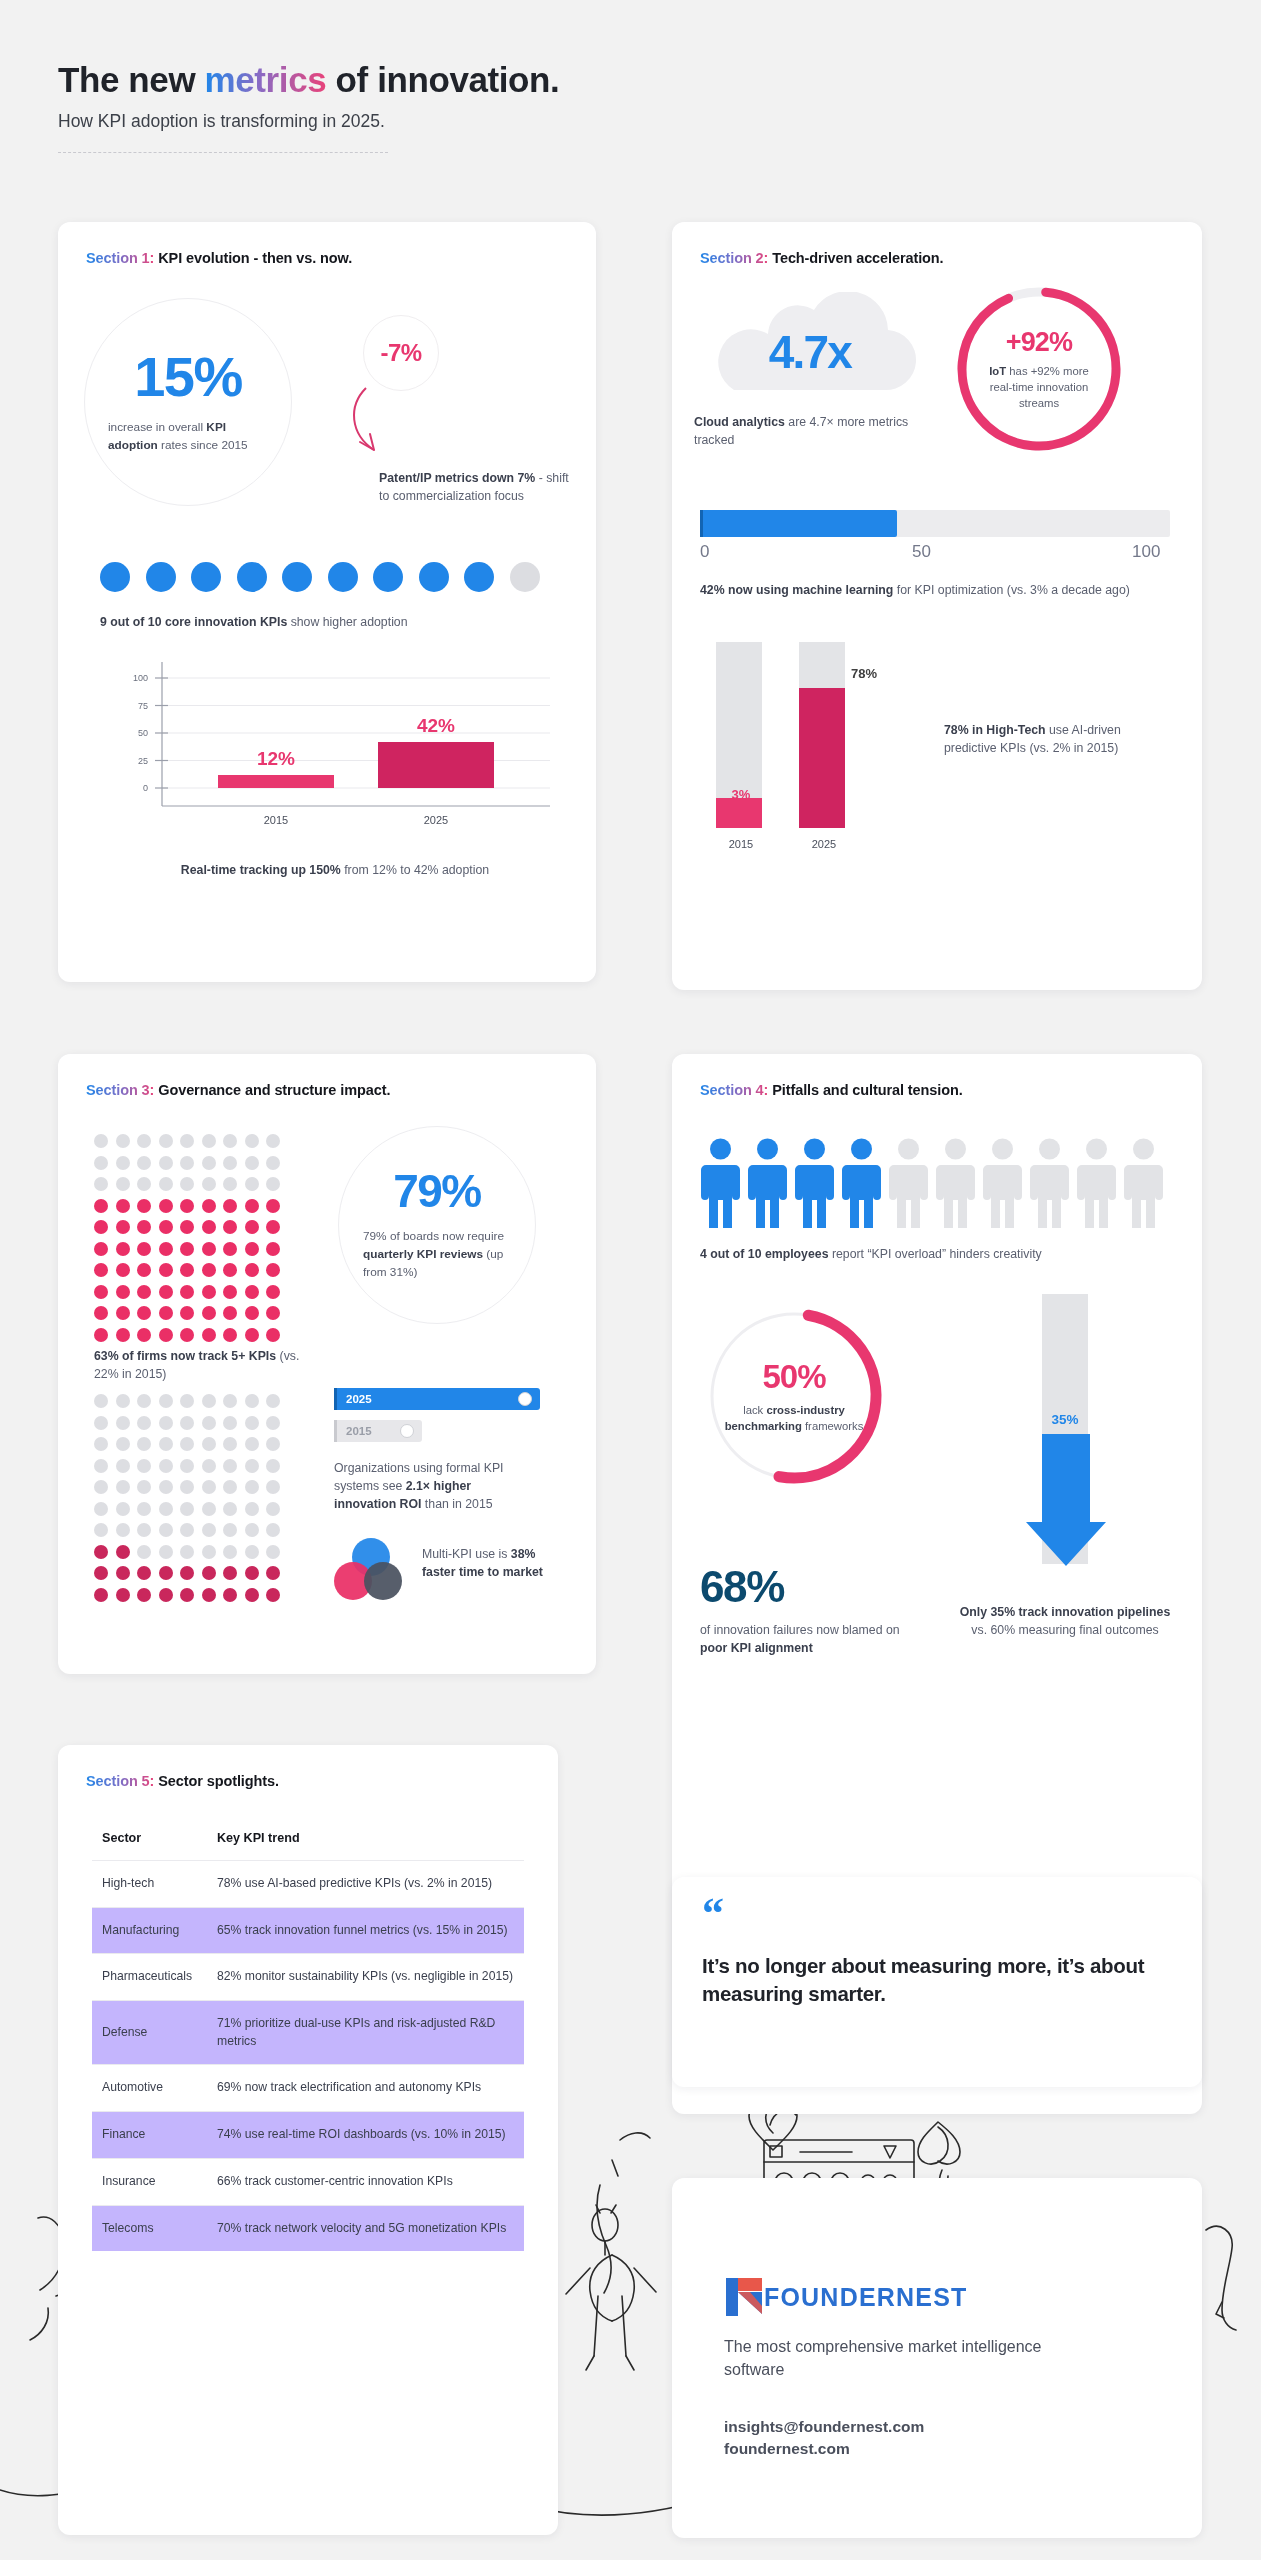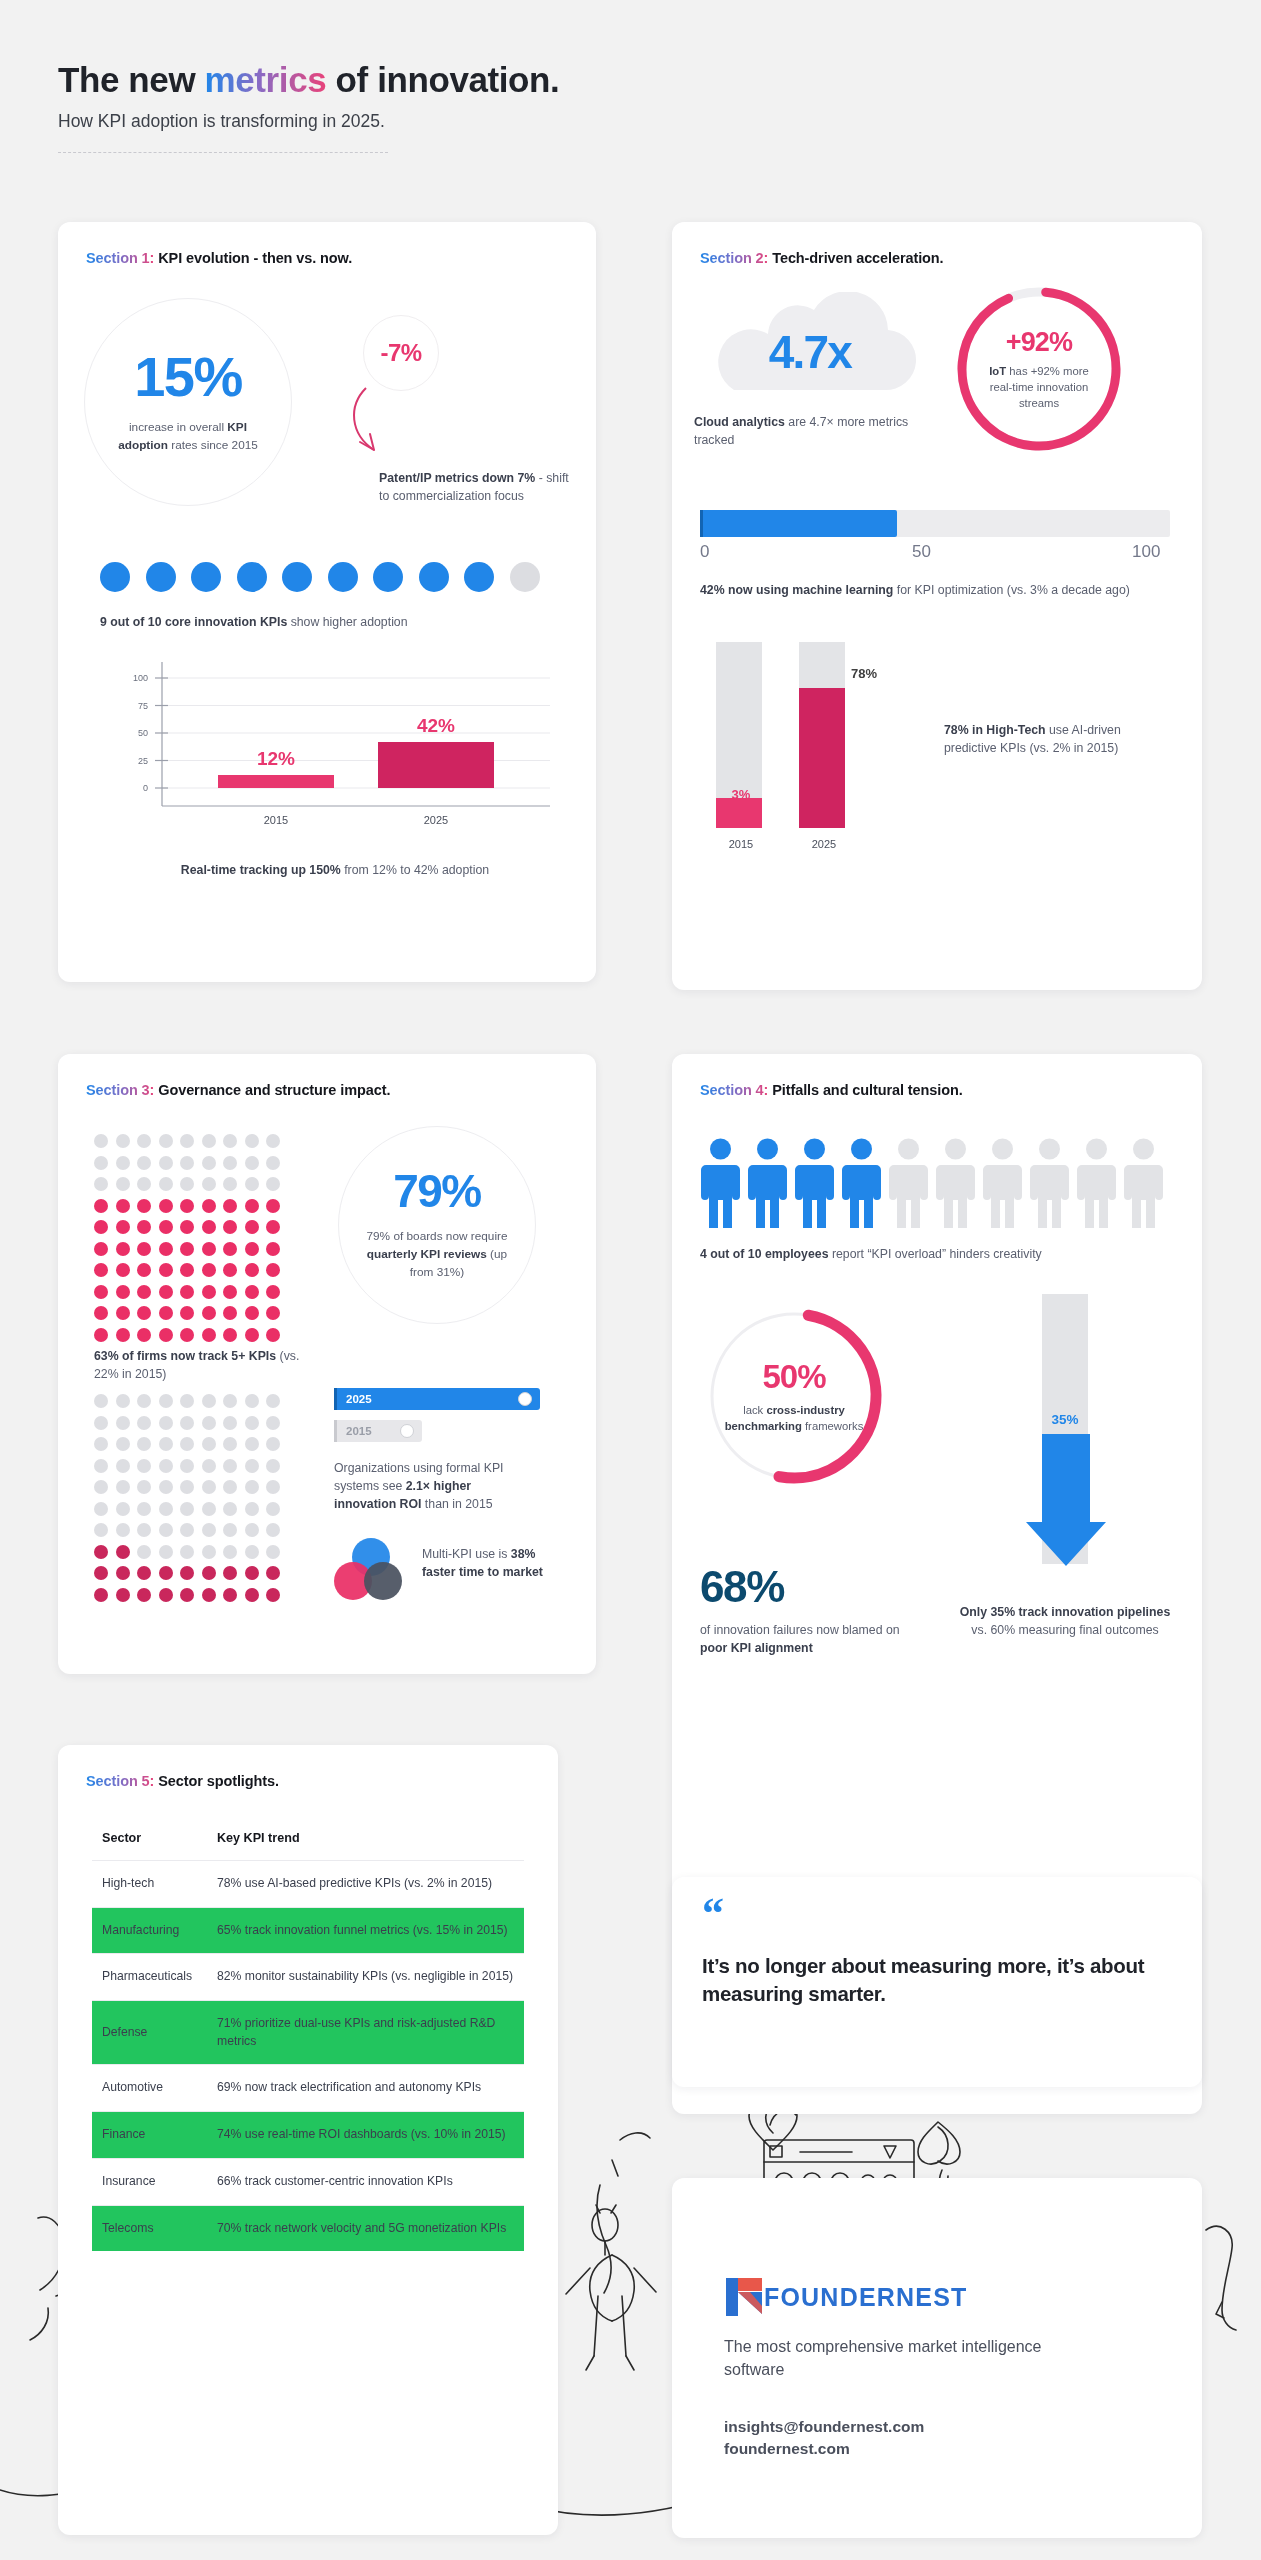--- a/index.html
+++ b/index.html
@@ -40,21 +40,21 @@
     -webkit-background-clip: text; background-clip: text; color: transparent;
   }
   .note { font-size: 12.3px; color: #5b6070; line-height: 1.45; }
   .note b { color: #3a3f4d; font-weight: bold; }
 
   
   #card1 { left: 58px; top: 222px; width: 538px; height: 760px; }
   .ring-circle {
     position: absolute; width: 208px; height: 208px; border-radius: 50%;
     border: 1.6px solid #ededf0; display: flex; flex-direction: column;
-    align-items: center; justify-content: center; text-align: center;
+    align-items: center; justify-content: center; text-align: left;
   }
   .big-blue { font-size: 56px; font-weight: bold; color: #2186e8; letter-spacing: -1.5px; line-height: 1; }
   .circ-note { margin-top: 14px; font-size: 11.8px; color: #5b6070; line-height: 1.5; width: 160px; }
   .circ-note b { color: #3a3f4d; }
   .sm-circle {
     position: absolute; width: 76px; height: 76px; border-radius: 50%;
     border: 1.6px solid #f0eef0; display: flex; align-items: center; justify-content: center;
   }
   .pink-val { font-size: 24px; font-weight: bold; color: #e8376f; letter-spacing: -.6px; }
   .dot-row { position: absolute; display: flex; gap: 15.5px; }
@@ -105,21 +105,21 @@
   .people { position: absolute; display: flex; gap: 6px; }
   .big-pink { font-size: 33px; font-weight: bold; color: #e8376f; letter-spacing: -1px; }
   .big-blue2 { font-size: 44px; font-weight: bold; color: #0c4a6e; letter-spacing: -1.4px; }
 
   
   #card5 { left: 58px; top: 1745px; width: 500px; height: 790px; }
   table { border-collapse: collapse; width: 100%; }
   th { text-align: left; font-size: 12.6px; font-weight: bold; color: #15171d; padding: 0 0 15px 0; }
   td { font-size: 12.2px; color: #3a3f4d; padding: 14px 10px 14px 0; line-height: 1.45; vertical-align: middle; }
   tbody tr { border-top: 1px solid #eaeaee; }
-  tbody tr.alt { background: #22c55e; }
+  tbody tr.alt { background: #c4b5fd; }
   td.sector { width: 125px; padding-left: 10px; }
 
   
   #cardQ { left: 672px; top: 1877px; width: 530px; height: 210px; }
   .qmark { font-size: 44px; font-weight: bold; color: #2186e8; line-height: .7; font-family: "Liberation Serif", serif; }
   .qtext { margin-top: 13px; font-size: 20.5px; font-weight: bold; color: #20232a; line-height: 1.38; letter-spacing: -.3px; }
   #cardF { left: 672px; top: 2178px; width: 530px; height: 360px; }
   .brand { font-size: 25px; font-weight: bold; color: #2a6fd0; letter-spacing: 1.2px; }
   .ftagline { font-size: 16px; color: #4a4f5c; line-height: 1.42; }
   .fcontact { font-size: 15.5px; font-weight: bold; color: #4a4f5c; line-height: 1.45; }

